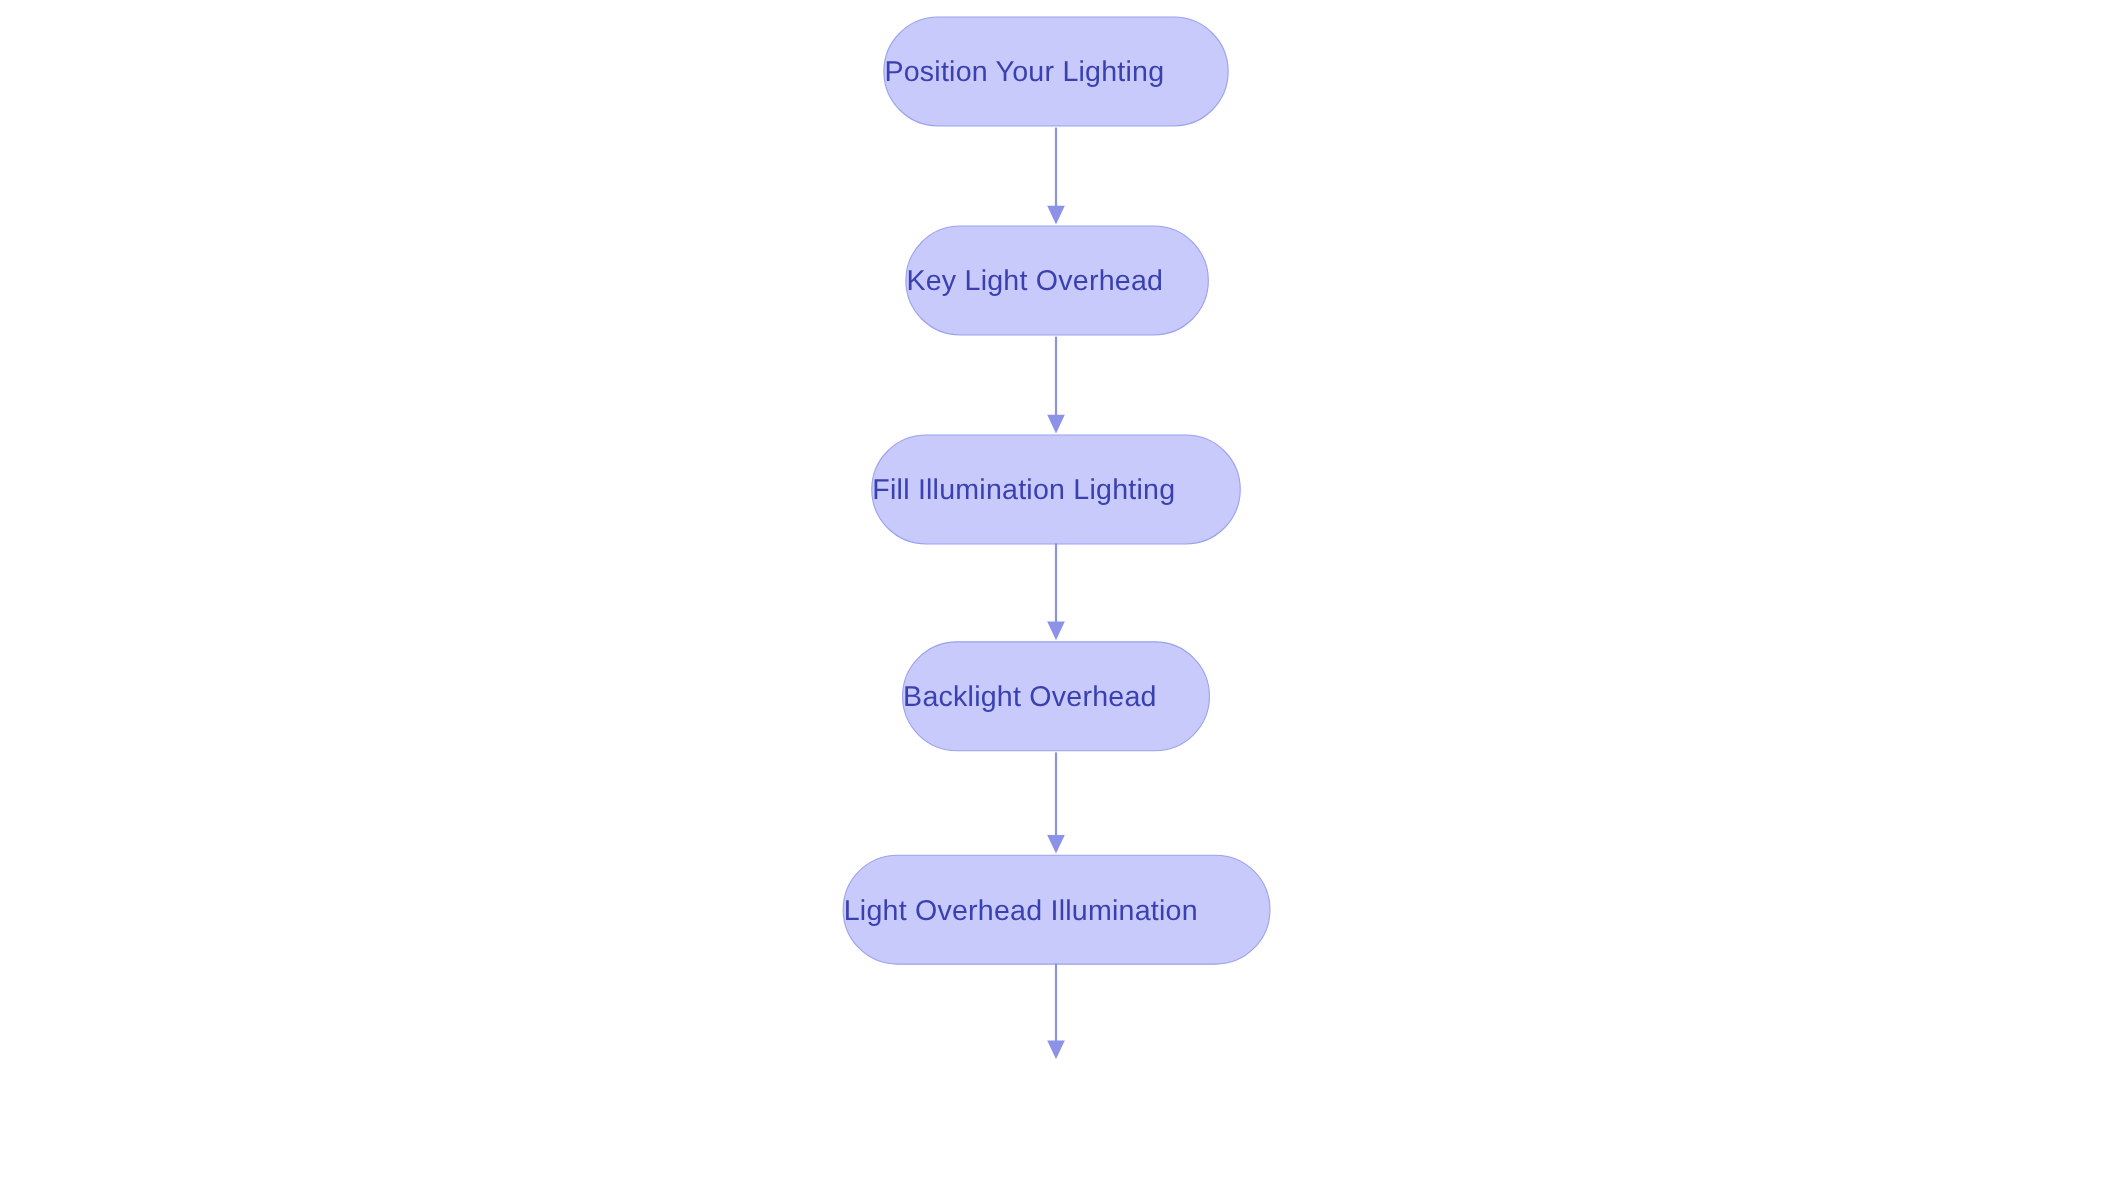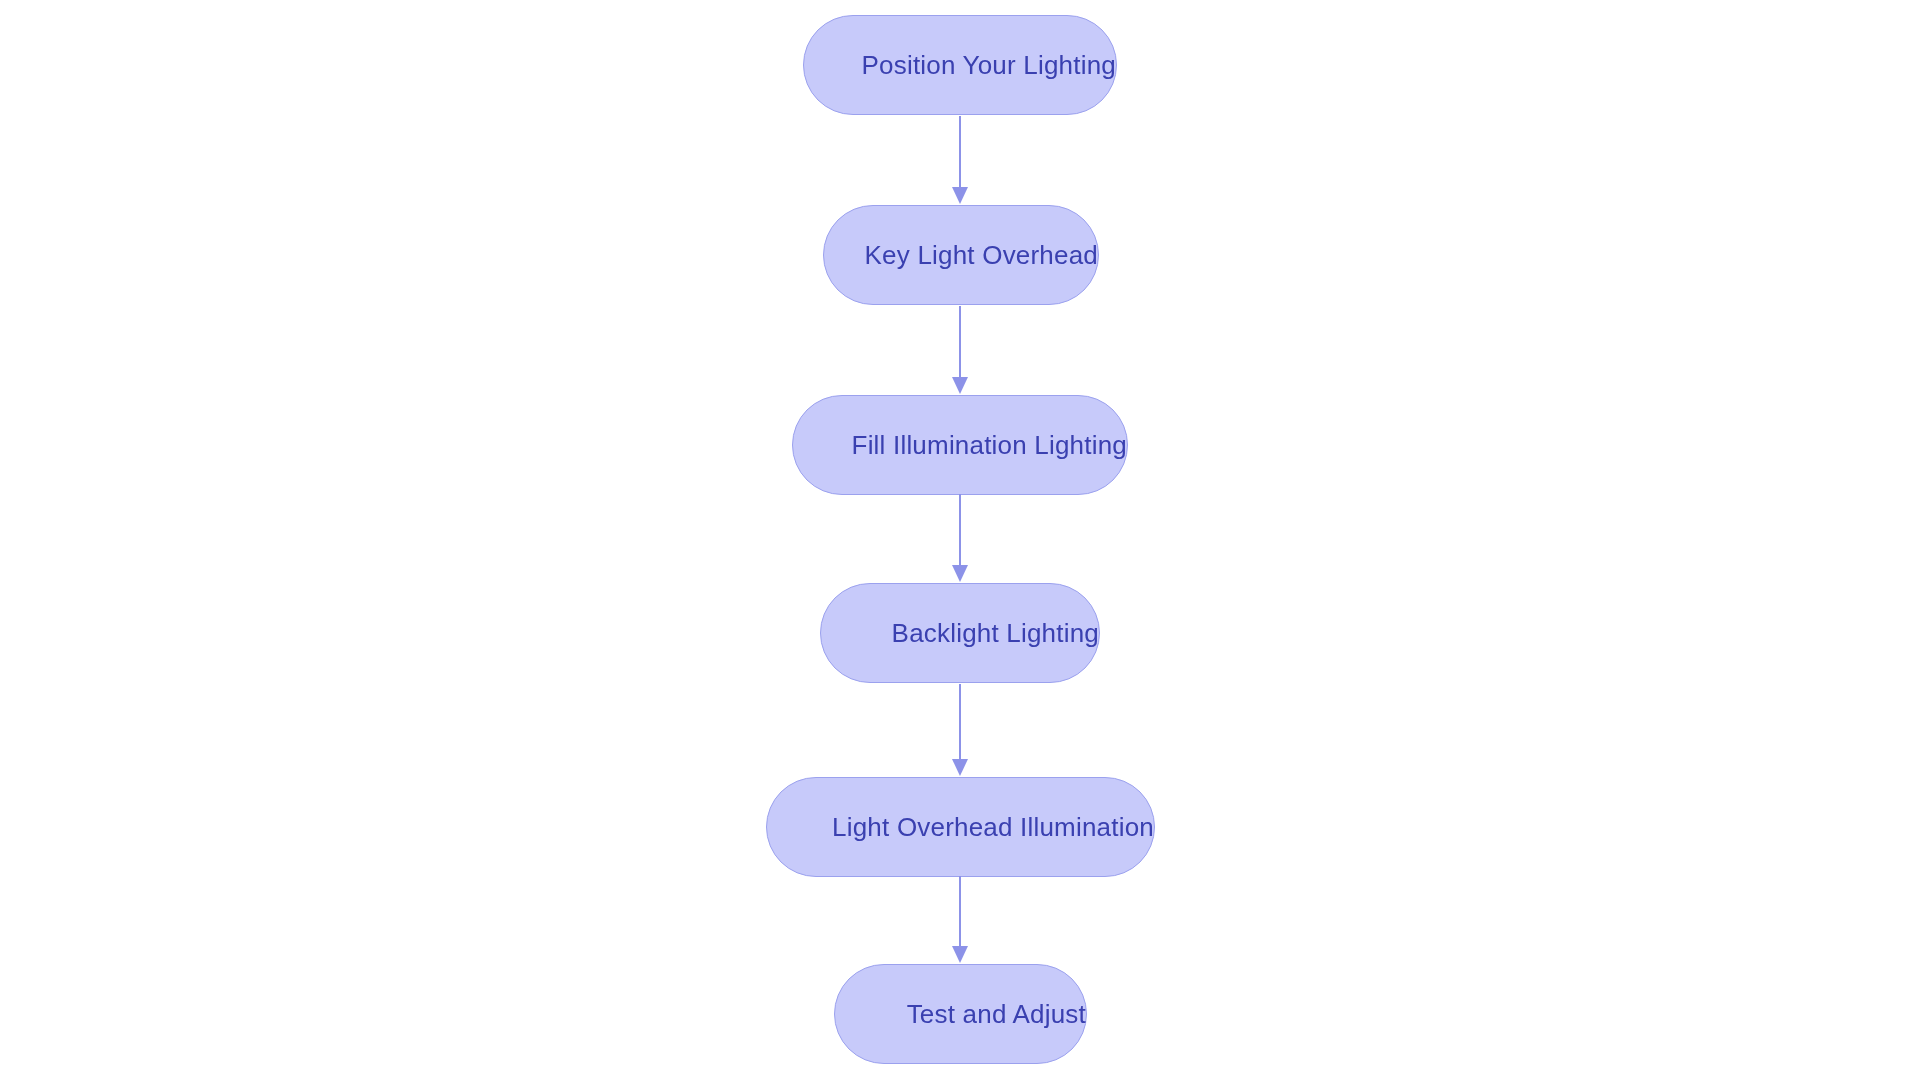--- a/index.html
+++ b/index.html
@@ -22,21 +22,21 @@
     background: var(--bg);
   }
   .node {
     position: absolute;
     height: 100px;
     border-radius: 50px;
     background: var(--node-fill);
     border: 1.5px solid var(--node-border);
     display: flex;
     align-items: center;
-    justify-content: flex-end;
+    justify-content: flex-start;
   }
   .node-label {
     color: var(--text-color);
     font-size: 26px;
     letter-spacing: 0.2px;
     white-space: nowrap;
   }
   .node-1 { left: 803px; top: 15px;  width: 314px; }
   .node-2 { left: 823px; top: 205px; width: 276px; }
   .node-3 { left: 792px; top: 395px; width: 336px; }
@@ -98,34 +98,31 @@
   <div class="node node-3">
     <span class="node-label">Fill Illumination Lighting</span>
   </div>
 
   <div class="arrow arrow-3">
     <div class="arrow-line"></div>
     <div class="arrow-head"></div>
   </div>
 
   <div class="node node-4">
-    <span class="node-label">Backlight Lighting</span>
+    <span class="node-label">Backlight Overhead</span>
   </div>
 
   <div class="arrow arrow-4">
     <div class="arrow-line"></div>
     <div class="arrow-head"></div>
   </div>
 
   <div class="node node-5">
     <span class="node-label">Light Overhead Illumination</span>
   </div>
 
   <div class="arrow arrow-5">
     <div class="arrow-line"></div>
     <div class="arrow-head"></div>
   </div>
 
-  <div class="node node-6">
-    <span class="node-label">Test and Adjust</span>
-  </div>
 
 </div>
 
 </body></html>

